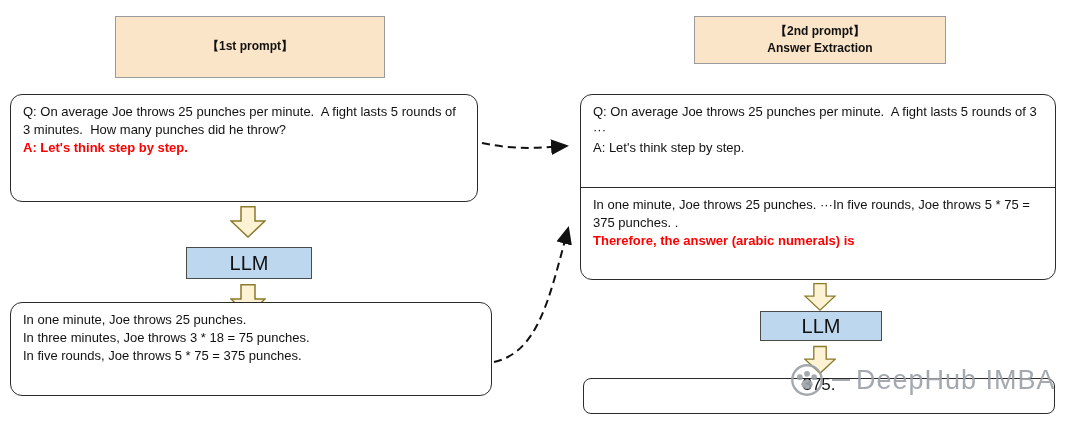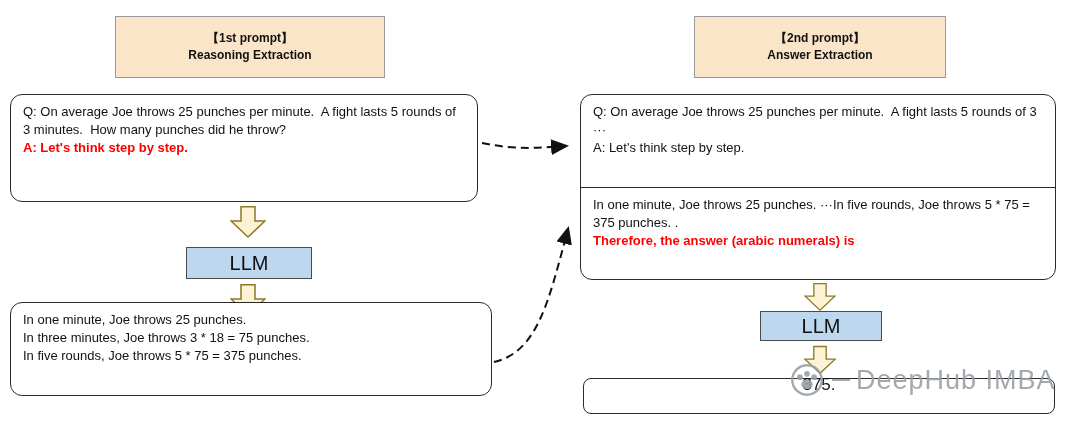--- a/index.html
+++ b/index.html
@@ -51,21 +51,20 @@
   }
   .watermark .wm-line{width:18px;height:2px;background:#9aa0a6;}
 </style>
 </head>
 <body>
 
 <div class="canvas">
 
   <div class="header-box" style="left:115px;top:16px;width:270px;height:62px;">
     <div>【1st prompt】</div>
-    <div>Reasoning Extraction</div>
   </div>
 
   <div class="round-box pad" style="left:10px;top:94px;width:468px;height:108px;">
     <span class="prewrap">Q: On average Joe throws 25 punches per minute.  A fight lasts 5 rounds of 3 minutes.  How many punches did he throw?</span>
     <div class="red">A: Let's think step by step.</div>
   </div>
 
   <svg class="block-arrow" style="left:230px;top:206px;" viewBox="0 0 36 32">
     <polygon points="11,0.8 25,0.8 25,15 35,15 18,31 1,15 11,15" fill="var(--arrow_fill)" stroke="var(--arrow_stroke)" stroke-width="1.5"></polygon>
   </svg>
@@ -77,21 +76,21 @@
   <svg class="block-arrow" style="left:230px;top:284px;" viewBox="0 0 36 32">
     <polygon points="11,0.8 25,0.8 25,15 35,15 18,31 1,15 11,15" fill="var(--arrow_fill)" stroke="var(--arrow_stroke)" stroke-width="1.5"></polygon>
   </svg>
 
   <div class="round-box pad" style="left:10px;top:302px;width:482px;height:94px;">
     <div>In one minute, Joe throws 25 punches.</div>
     <div>In three minutes, Joe throws 3 * 18 = 75 punches.</div>
     <div>In five rounds, Joe throws 5 * 75 = 375 punches.</div>
   </div>
 
-  <div class="header-box" style="left:694px;top:16px;width:252px;height:62px;">
+  <div class="header-box" style="left:694px;top:16px;width:252px;height:48px;">
     <div>【2nd prompt】</div>
     <div>Answer Extraction</div>
   </div>
 
   <div class="round-box" style="left:580px;top:94px;width:476px;height:186px;">
     <div class="split-top" style="min-height:93px;">
       <div class="prewrap">Q: On average Joe throws 25 punches per minute.  A fight lasts 5 rounds of 3 ···</div>
       <div>A: Let's think step by step.</div>
     </div>
     <div class="split-bottom">

